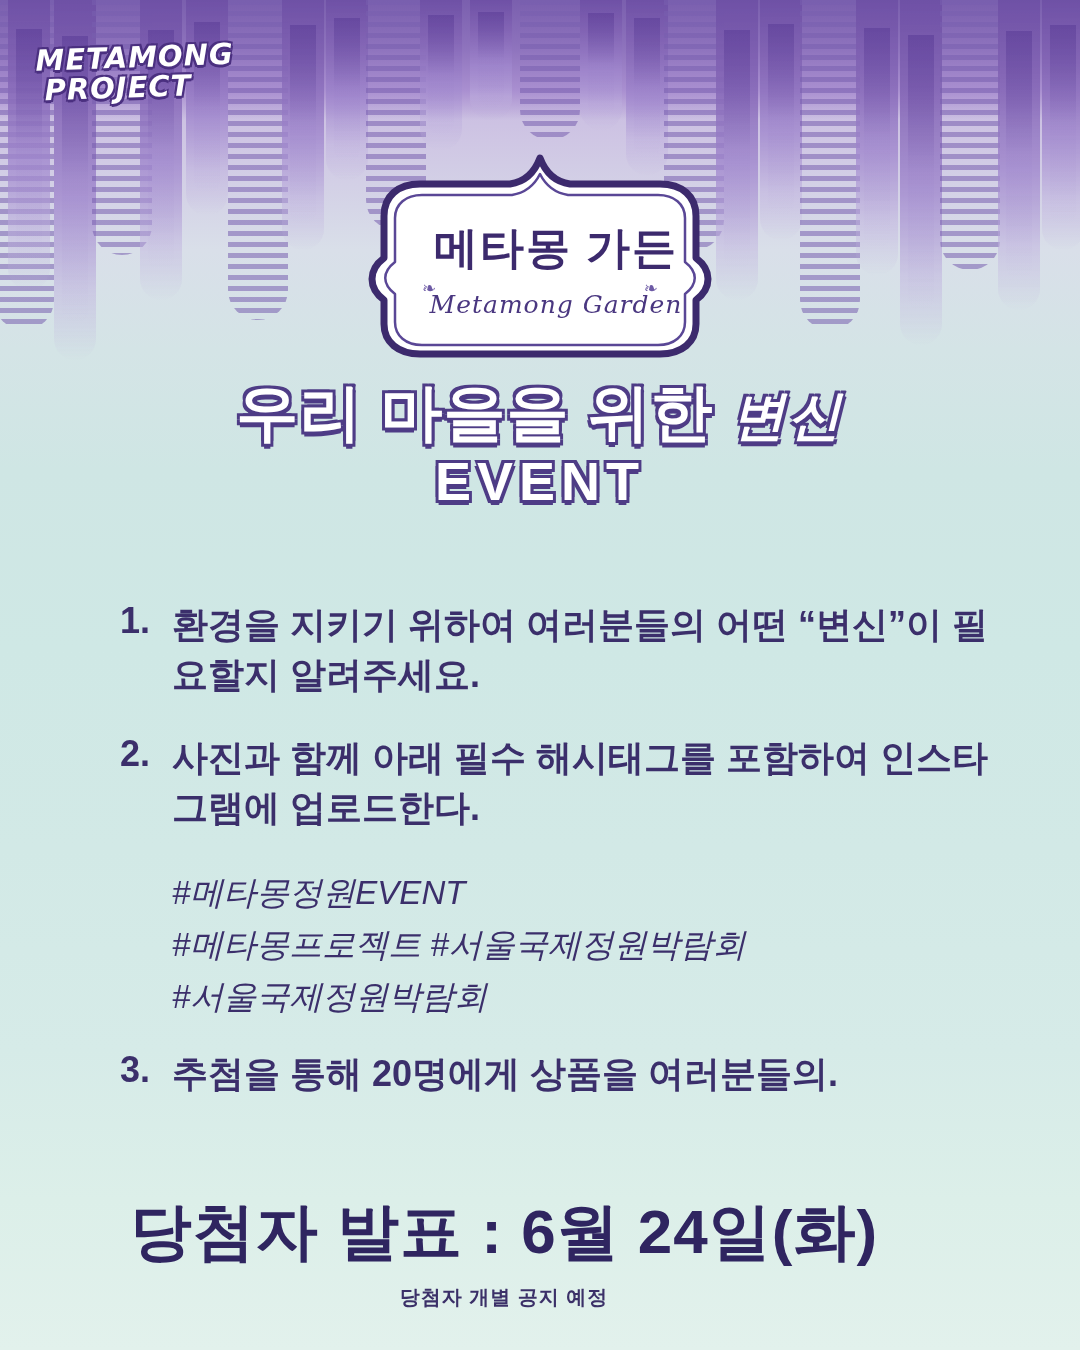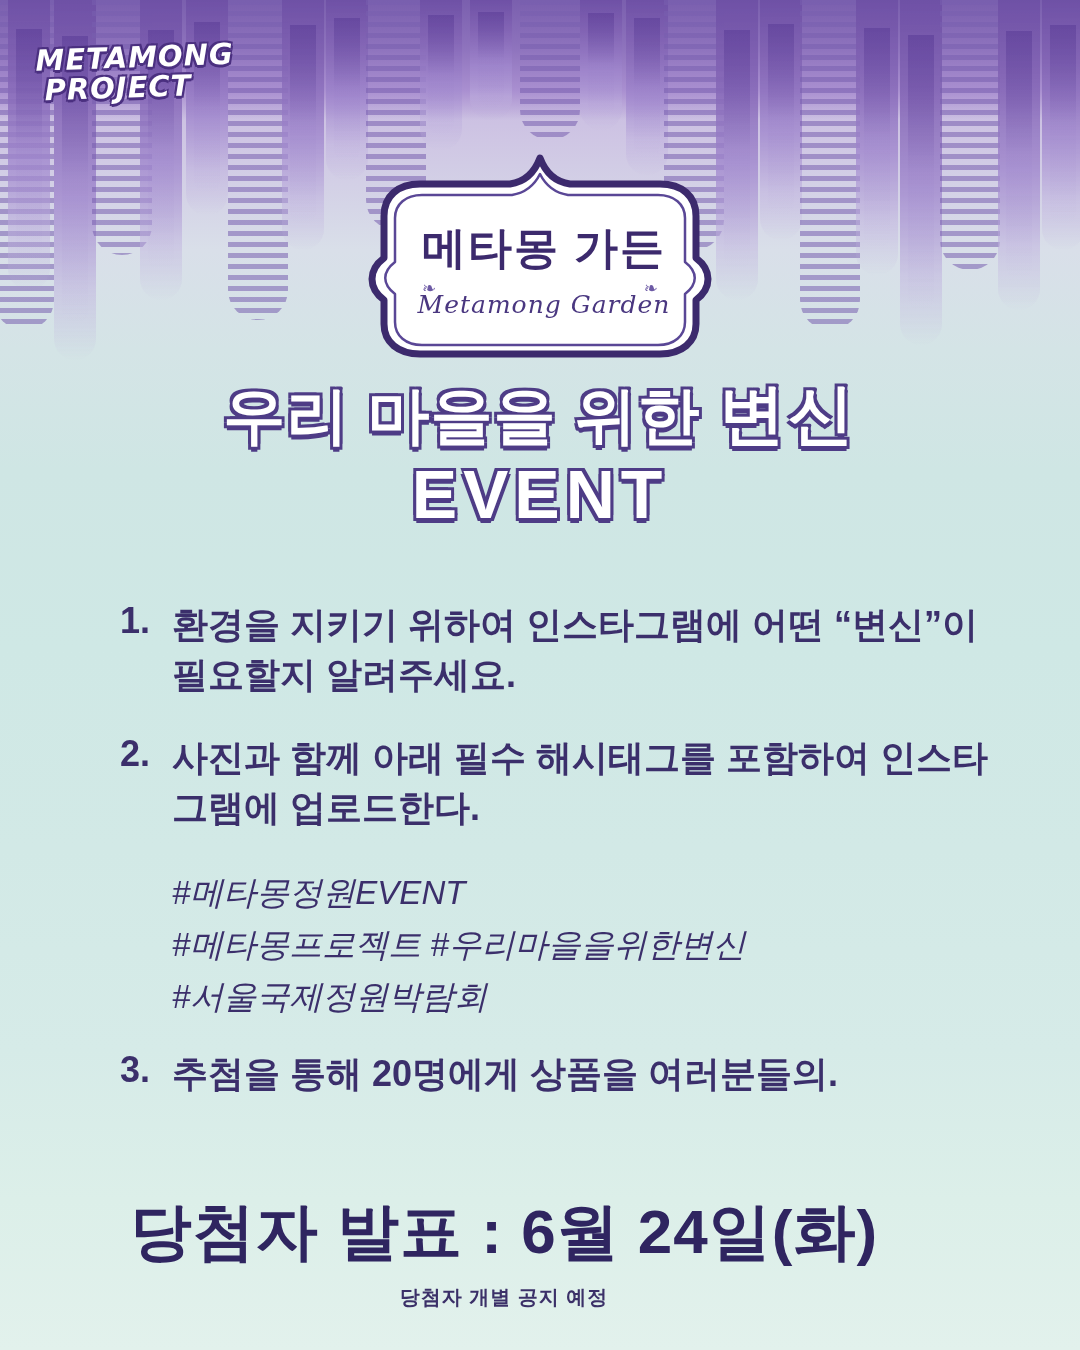--- a/index.html
+++ b/index.html
@@ -109,21 +109,21 @@
     position: absolute;
     top: 152px;
     left: 50%;
     transform: translateX(-50%);
     width: 360px;
     height: 215px;
   }
   .plaque-svg { display: block; }
   .plaque-text {
     position: absolute;
-    top: 0; left: 4px;
+    top: 0; left: 16px;
     width: 360px;
     height: 215px;
     display: flex;
     flex-direction: column;
     align-items: center;
     justify-content: center;
     padding-top: 18px;
     box-sizing: border-box;
   }
   .plaque-kr {
@@ -163,26 +163,27 @@
     font-size: 62px;
     font-weight: bold;
     color: #ffffff;
     letter-spacing: 1px;
     text-shadow:
       -3px -3px 0 #4e3c86, 3px -3px 0 #4e3c86,
       -3px 3px 0 #4e3c86, 3px 3px 0 #4e3c86,
       0 0 1px #4e3c86, 0 5px 0 #4e3c86;
   }
   .headline .l1 .big {
-    font-size: 66px;
+    font-size: 53px;
     letter-spacing: 3px;
+    font-style: italic;
   }
   .headline .l2 {
     margin-top: 4px;
-    font-size: 68px;
+    font-size: 54px;
     font-weight: bold;
     letter-spacing: 6px;
     color: #ffffff;
     text-shadow:
       -3px -3px 0 #4e3c86, 3px -3px 0 #4e3c86,
       -3px 3px 0 #4e3c86, 3px 3px 0 #4e3c86,
       0 5px 0 #4e3c86;
   }
 
   
@@ -304,31 +305,31 @@
 
   <div class="headline">
     <div class="l1"><span>우리 마을을 위한 </span><span class="big">변신</span></div>
     <div class="l2">EVENT</div>
   </div>
 
   <div class="body-copy">
 
     <div class="step">
       <div class="step-num">1.</div>
-      <div class="step-text">환경을 지키기 위하여 인스타그램에 어떤 “변신”이 필요할지 알려주세요.</div>
+      <div class="step-text">환경을 지키기 위하여 여러분들의 어떤 “변신”이 필요할지 알려주세요.</div>
     </div>
 
     <div class="step">
       <div class="step-num">2.</div>
       <div class="step-text">사진과 함께 아래 필수 해시태그를 포함하여 인스타그램에 업로드한다.</div>
     </div>
 
     <div class="hashtags">
       <div>#메타몽정원EVENT</div>
-      <div>#메타몽프로젝트 #우리마을을위한변신</div>
+      <div>#메타몽프로젝트 #서울국제정원박람회</div>
       <div>#서울국제정원박람회</div>
     </div>
 
     <div class="step last">
       <div class="step-num">3.</div>
       <div class="step-text">추첨을 통해 20명에게 상품을 여러분들의.</div>
     </div>
   </div>
 
   <div class="announce">

